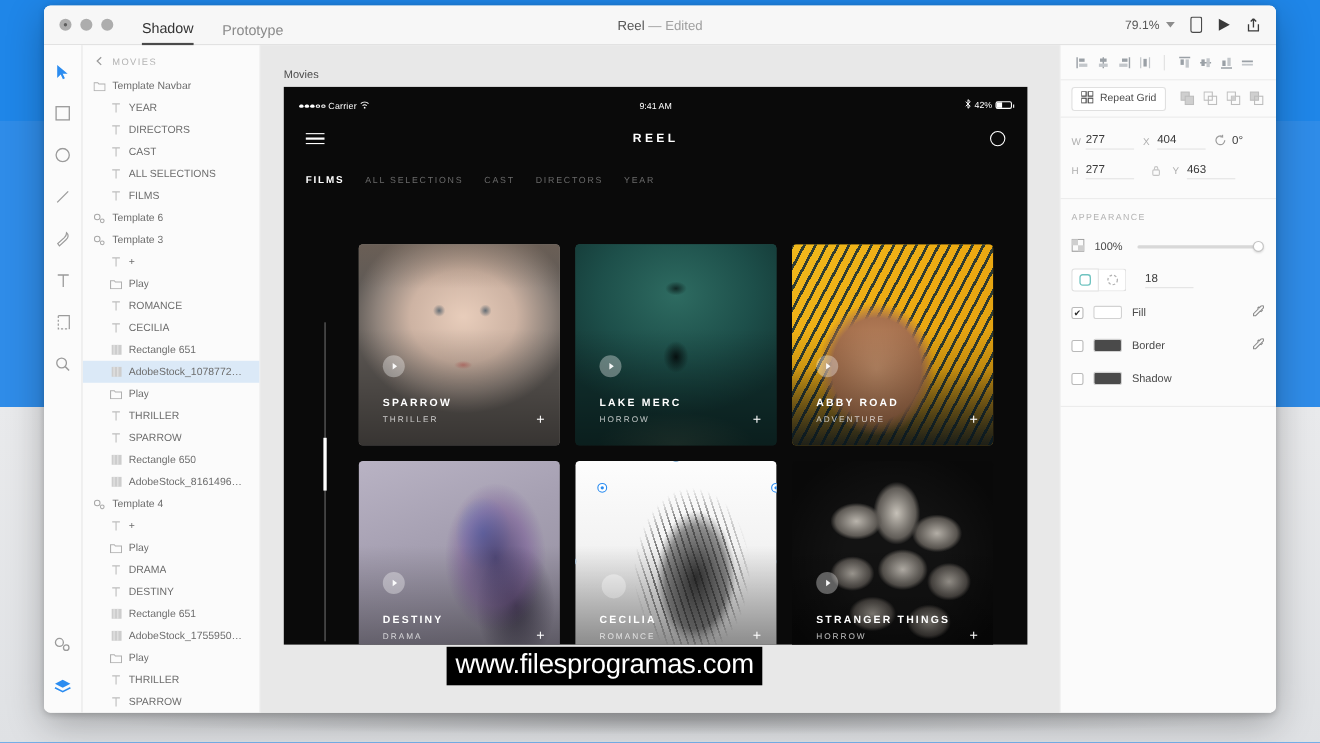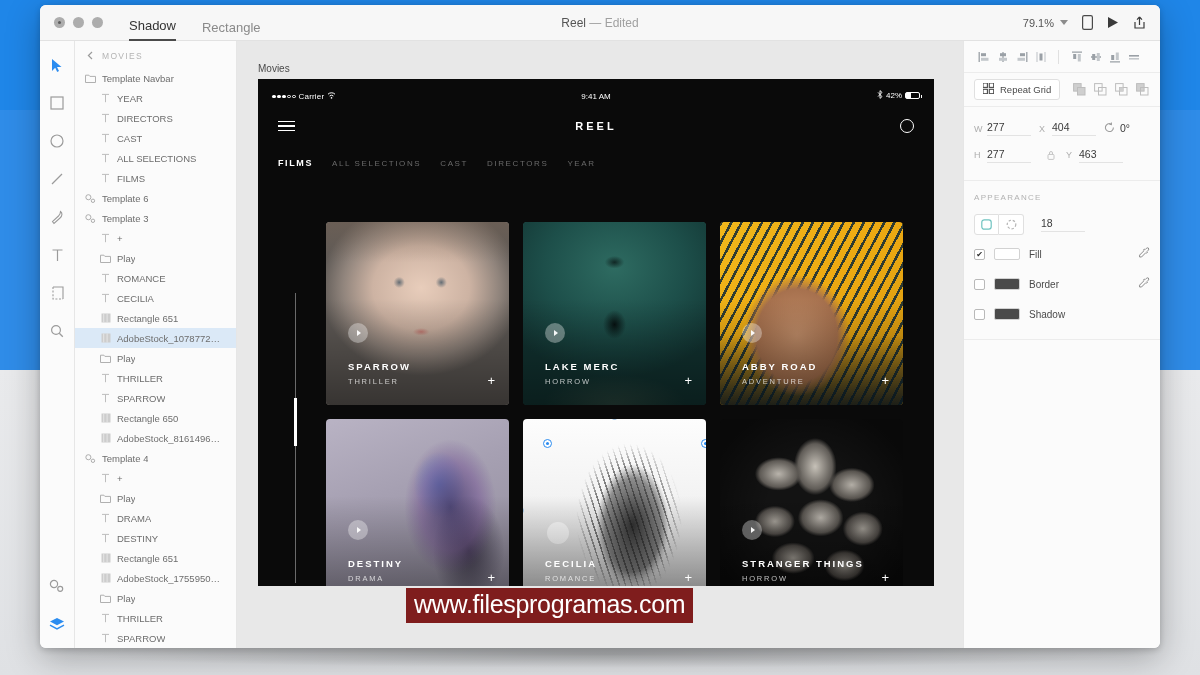--- a/index.html
+++ b/index.html
@@ -217,42 +217,42 @@
       margin-right:4px; cursor:pointer; }
   .sknob { position:absolute; right:-3px; top:-3.5px; width:10px;height:10px;border-radius:50%;
       background:#fff; border:1px solid #c2c2c2; box-shadow:0 1px 2px rgba(0,0,0,.14); }
   .cornergrp { display:flex; align-items:center; gap:0; }
   .cbtn { width:25px;height:21px; display:flex;align-items:center;justify-content:center;
       background:#fff; border:1px solid #e0e0e0; cursor:pointer; }
   .cbtn:first-child{border-radius:3px 0 0 3px;}
   .cbtn:last-child{border-radius:0 3px 3px 0;border-left:none;}
 
   
-  .watermark { position:absolute; left:406px; top:588px; background:#7f1d1d;
+  .watermark { position:absolute; left:406px; top:588px; background:#000000;
       color:#fff; font-size:25px; padding:2px 8px 4px; letter-spacing:-.3px; }
 </style>
 </head>
 <body>
 
 <div id="root">
   <div class="backdrop-top"></div>
   <div class="backdrop-bot"></div>
   <div class="desk-shadow"></div>
 
   <div class="window">
 
     <div class="titlebar">
       <div class="traffic">
         <div class="dot active"></div>
         <div class="dot"></div>
         <div class="dot"></div>
       </div>
       <div class="modetabs">
         <div class="modetab sel">Shadow</div>
-        <div class="modetab">Rectangle</div>
+        <div class="modetab">Prototype</div>
       </div>
       <div class="doctitle">
         <span>Reel</span>
         <span class="edited">—</span>
         <span class="edited">Edited</span>
       </div>
       <div class="tright">
         <span class="zoomval">79.1%</span>
         <span class="chev"></span>
         <span class="ticon">
@@ -866,20 +866,33 @@
             <div class="fld" style="width:60px;">
               <span class="flbl">Y</span>
               <span class="fval">463</span>
             </div>
           </div>
         </div>
 
         <div class="psec" style="padding-bottom:10px;">
           <div class="secttl">APPEARANCE</div>
 
+          <div class="prow">
+            <span>
+              <svg width="12" height="12" viewBox="0 0 12 12">
+                  <rect x="0.6" y="0.6" width="10.8" height="10.8" fill="none" stroke="#9d9d9d" stroke-width="1"></rect>
+                  <rect x="0.6" y="0.6" width="5.4" height="5.4" fill="#cfcfcf"></rect>
+                  <rect x="6" y="6" width="5.4" height="5.4" fill="#cfcfcf"></rect>
+                </svg>
+            </span>
+            <span class="plabel" style="min-width:30px;">100%</span>
+            <span class="slider">
+                <i class="sknob"></i>
+              </span>
+          </div>
 
           <div class="prow">
             <span class="cornergrp">
               <span class="cbtn">
                 <svg width="11" height="11" viewBox="0 0 11 11">
                     <rect x="0.8" y="0.8" width="9.4" height="9.4" rx="2.4" fill="none" stroke="#6fc3c0" stroke-width="1.2"></rect>
                   </svg>
               </span>
               <span class="cbtn">
                 <svg width="11" height="11" viewBox="0 0 11 11">

